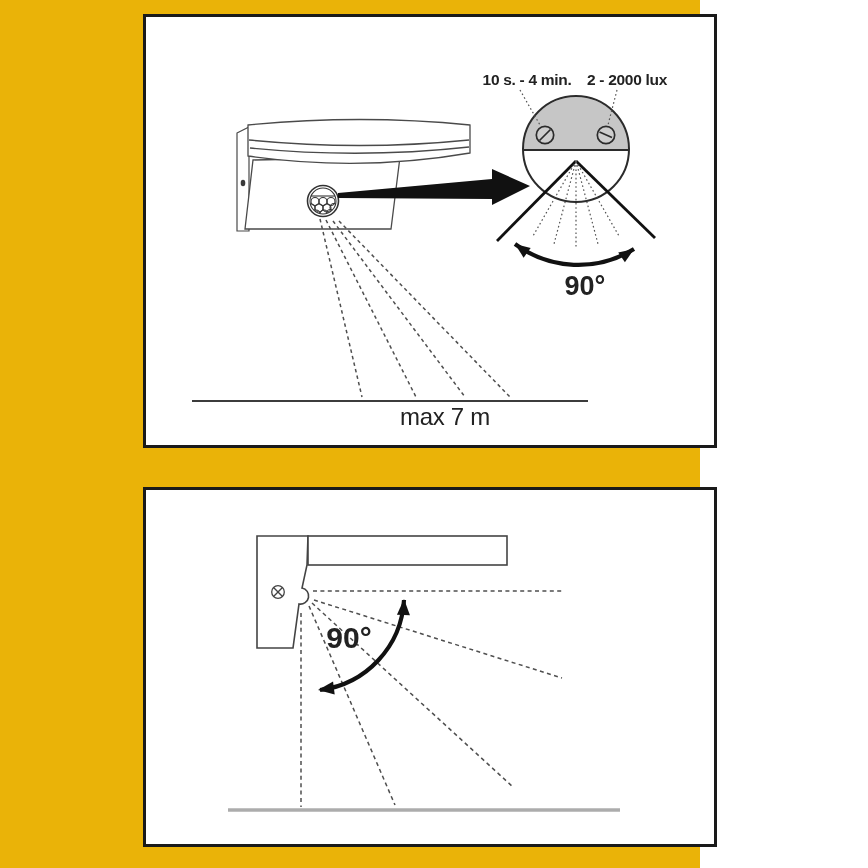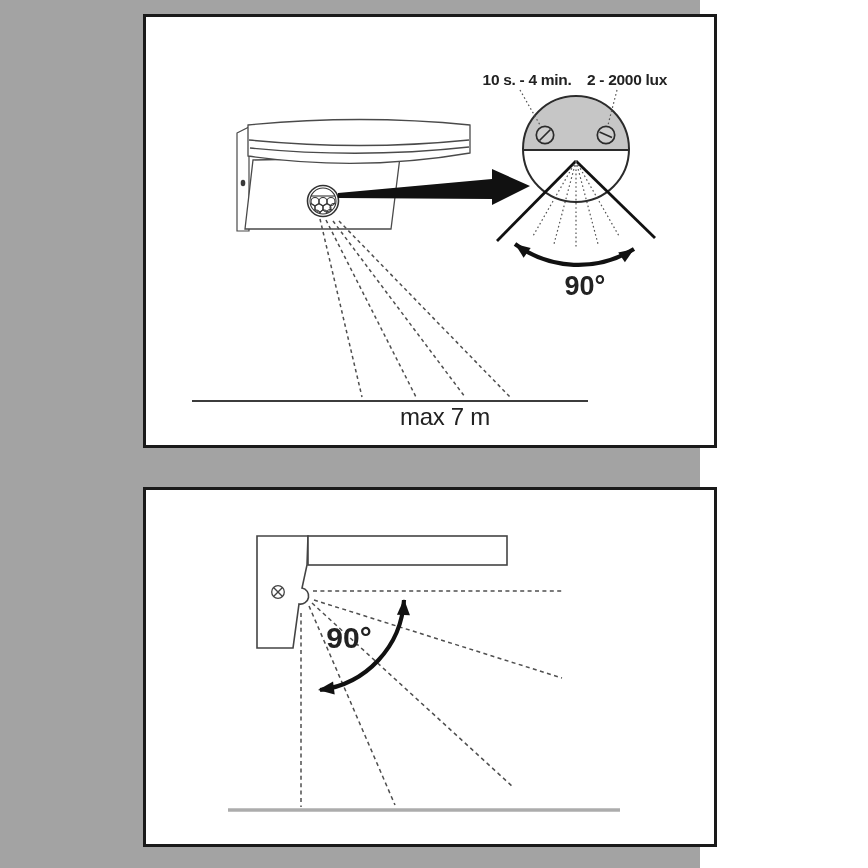--- a/index.html
+++ b/index.html
@@ -1,19 +1,19 @@
 <!DOCTYPE html>
 <html><head>
 <meta charset="utf-8">
 <style>
   html,body{margin:0;padding:0;background:#ffffff;}
   .page{
     position:relative;
     width:700px;height:868px;
-    background:#a3a3a3;
+    background:#eab308;
     font-family:"Liberation Sans", sans-serif;
   }
   svg{position:absolute;left:0;top:0;}
   text{fill:#222222;}
   .lbl-small{font-size:15.5px;font-weight:bold;letter-spacing:-0.3px;}
   .lbl-angle{font-size:27px;font-weight:bold;}
   .lbl-angle-big{font-size:30px;font-weight:bold;}
   .lbl-range{font-size:24px;font-weight:normal;letter-spacing:-0.3px;}
 </style>
 </head>

